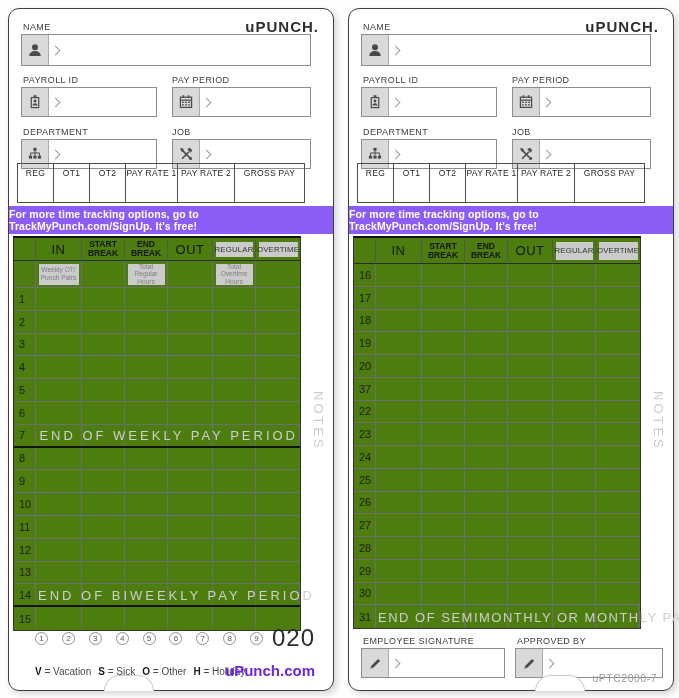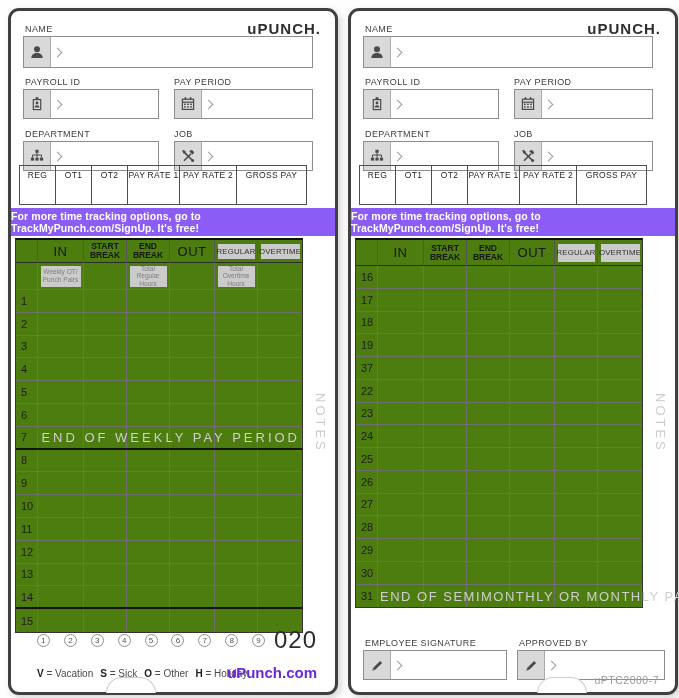--- a/index.html
+++ b/index.html
@@ -1,18 +1,18 @@
 <!DOCTYPE html>
 <html><head>
 <meta charset="utf-8">
 <style>
   html,body{margin:0;padding:0;}
   body{width:679px;height:698px;background:#ffffff;font-family:"Liberation Sans",sans-serif;}
   .canvas{position:relative;width:679px;height:698px;background:#fefefe;overflow:hidden;}
-  .card{position:absolute;top:8px;width:324px;height:681px;background:#fff;border:3px solid #404040;
+  .card{position:absolute;top:8px;width:324px;height:681px;background:#fff;border:1px solid #404040;
         border-radius:11px;box-shadow:3px 3px 7px rgba(0,0,0,0.16);}
   #card-left{left:8px;} #card-right{left:348px;}
 
   .lbl{position:absolute;font-size:9px;color:#3d3d3d;letter-spacing:0.4px;}
   .logo{position:absolute;top:9px;right:14px;font-size:15px;font-weight:700;letter-spacing:1px;color:#2f2f2f;}
 
   .fieldbox{position:absolute;border:1px solid #8d8d8d;background:#fff;display:flex;align-items:stretch;}
   .icon-box{width:26px;flex:0 0 26px;background:#d9d9d9;border-right:1px solid #aaa;display:flex;align-items:center;justify-content:center;position:relative;}
   .chev{width:6px;height:6px;border-top:1.5px solid #9b9b9b;border-right:1.5px solid #9b9b9b;
         transform:rotate(45deg);align-self:center;margin-left:3px;flex:0 0 auto;}
@@ -308,20 +308,21 @@
             <div class="tcell"></div>
           </div>
           <div class="trow thick">
             <div class="tnum">14</div>
             <div class="tcell"></div>
             <div class="tcell"></div>
             <div class="tcell"></div>
             <div class="tcell"></div>
             <div class="tcell"></div>
             <div class="tcell"></div>
+            <span class="wm" style="letter-spacing: 3px;">END OF BIWEEKLY PAY PERIOD</span>
           </div>
           <div class="trow">
             <div class="tnum">15</div>
             <div class="tcell"></div>
             <div class="tcell"></div>
             <div class="tcell"></div>
             <div class="tcell"></div>
             <div class="tcell"></div>
             <div class="tcell"></div>
           </div>
@@ -474,20 +475,29 @@
           <div class="trow">
             <div class="tnum">19</div>
             <div class="tcell"></div>
             <div class="tcell"></div>
             <div class="tcell"></div>
             <div class="tcell"></div>
             <div class="tcell"></div>
             <div class="tcell"></div>
           </div>
           <div class="trow">
+            <div class="tnum">20</div>
+            <div class="tcell"></div>
+            <div class="tcell"></div>
+            <div class="tcell"></div>
+            <div class="tcell"></div>
+            <div class="tcell"></div>
+            <div class="tcell"></div>
+          </div>
+          <div class="trow">
             <div class="tnum">37</div>
             <div class="tcell"></div>
             <div class="tcell"></div>
             <div class="tcell"></div>
             <div class="tcell"></div>
             <div class="tcell"></div>
             <div class="tcell"></div>
           </div>
           <div class="trow">
             <div class="tnum">22</div>

